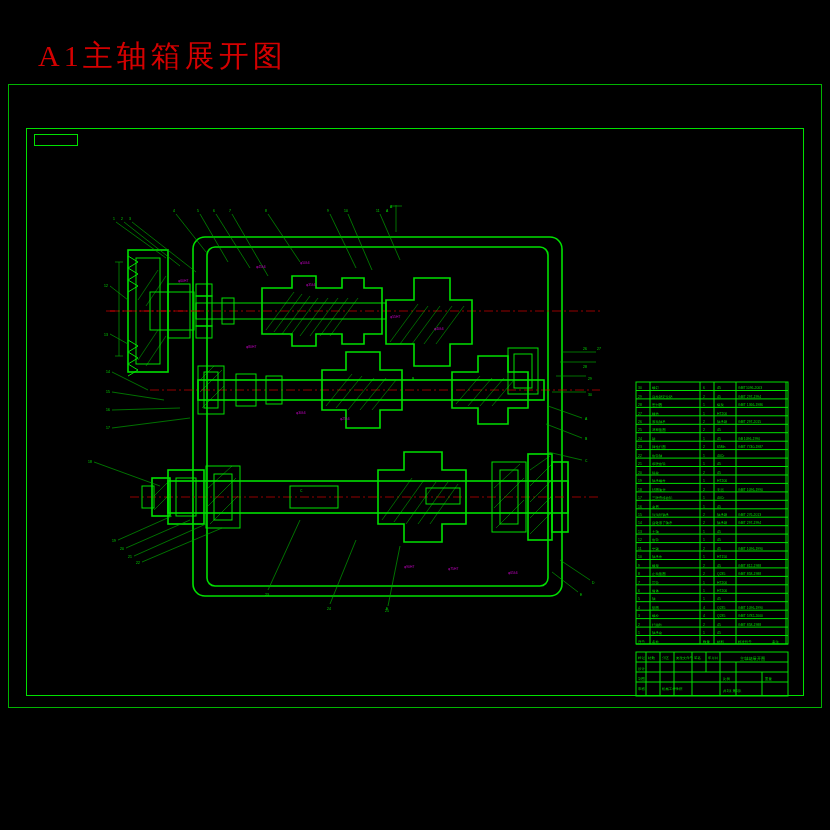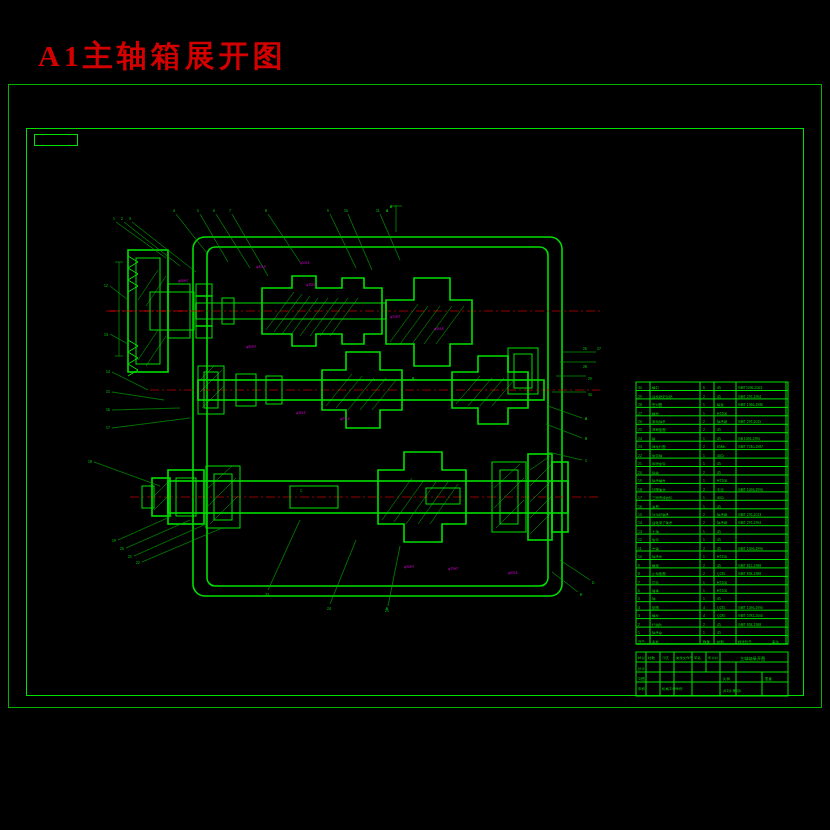--- a/index.html
+++ b/index.html
@@ -1,20 +1,20 @@
 <!DOCTYPE html>
 <html><head>
 <meta charset="utf-8">
 <style>
   html,body{margin:0;padding:0;background:#000;}
   body{width:830px;height:830px;overflow:hidden;font-family:"Liberation Sans",sans-serif;}
   #root{position:relative;width:830px;height:830px;background:#000;}
   .title{
     position:absolute;left:38px;top:36px;
-    color:#d40000;font-family:"Liberation Serif",serif;font-weight:bold;
+    color:#d40000;font-family:"Liberation Serif",serif;font-weight:normal;
     font-size:30px;letter-spacing:4px;white-space:nowrap;
   }
   .outer-frame{
     position:absolute;left:8px;top:84px;width:814px;height:624px;
     border:1px solid #00b400;box-sizing:border-box;
   }
   .inner-frame{
     position:absolute;left:26px;top:128px;width:778px;height:568px;
     border:1px solid #00e000;box-sizing:border-box;
   }

